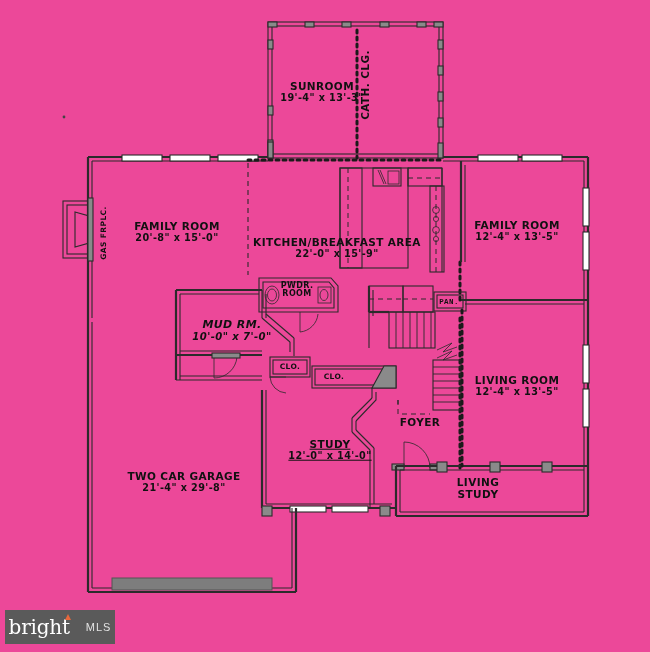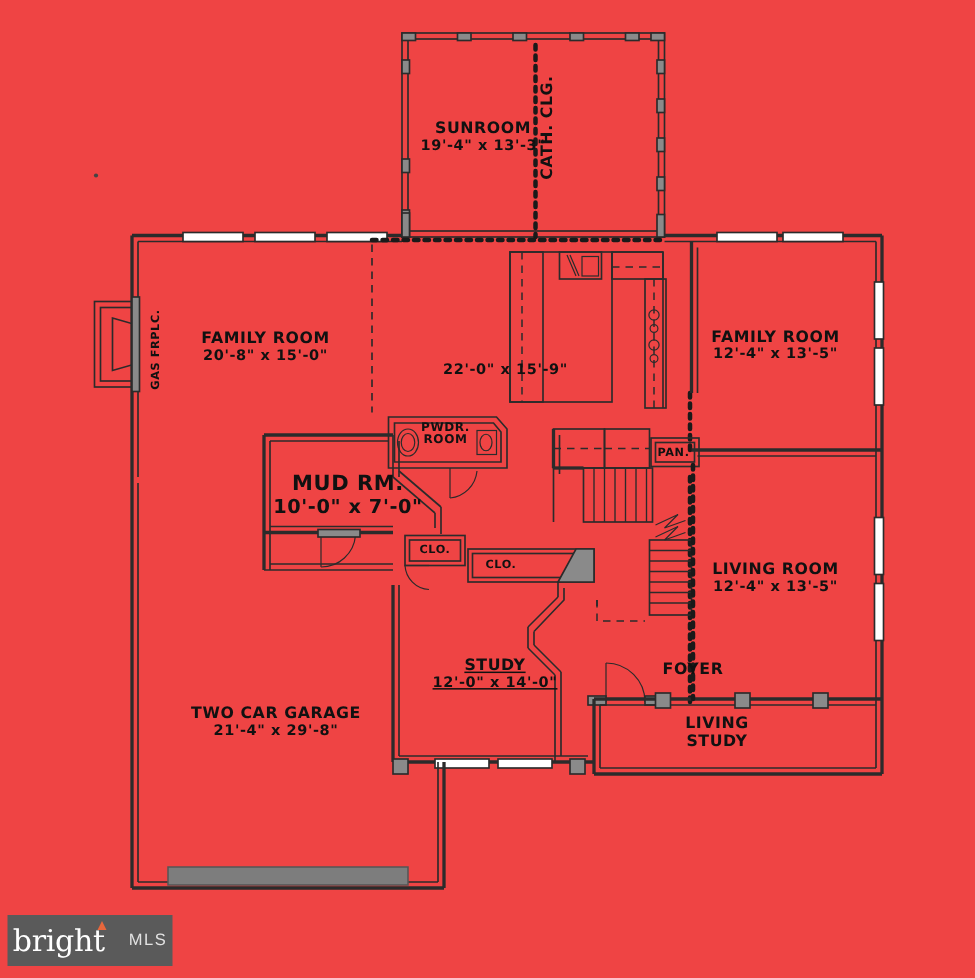--- a/index.html
+++ b/index.html
@@ -5,21 +5,21 @@
   html, body {
     margin: 0;
     padding: 0;
     background: #ffffff;
     font-family: "Liberation Sans", sans-serif;
   }
   #page {
     position: relative;
     width: 650px;
     height: 652px;
-    background: #ef4444;
+    background: #ec4899;
     overflow: hidden;
   }
   #plan-svg {
     position: absolute;
     left: 0;
     top: 0;
     width: 650px;
     height: 652px;
   }
   .room-label {
@@ -30,21 +30,21 @@
     text-align: center;
     white-space: nowrap;
     letter-spacing: 0.4px;
     line-height: 1.12;
     transform: translate(-50%, -50%);
     pointer-events: none;
   }
   .room-name { display: block; }
   .room-dims { display: block; font-size: 0.92em; }
   .lbl-md { font-size: 10.5px; }
-  .lbl-sm { font-size: 14px; }
+  .lbl-sm { font-size: 11px; font-style: italic; }
   .lbl-xs { font-size: 8px; }
   .lbl-tiny { font-size: 7.5px; }
   .rot-90 { transform: translate(-50%, -50%) rotate(-90deg); }
 
   
   #watermark {
     position: absolute;
     left: 5px;
     bottom: 8px;
     width: 110px;
@@ -391,20 +391,21 @@
       <span class="room-name">SUNROOM</span>
       <span class="room-dims">19'-4" x 13'-3"</span>
     </div>
 
     <div class="room-label lbl-md" style="left:177px; top:232px;">
       <span class="room-name">FAMILY ROOM</span>
       <span class="room-dims">20'-8" x 15'-0"</span>
     </div>
 
     <div class="room-label lbl-md" style="left:337px; top:248px;">
+      <span class="room-name">KITCHEN/BREAKFAST AREA</span>
       <span class="room-dims">22'-0" x 15'-9"</span>
     </div>
 
     <div class="room-label lbl-md" style="left:517px; top:231px;">
       <span class="room-name">FAMILY ROOM</span>
       <span class="room-dims">12'-4" x 13'-5"</span>
     </div>
 
     <div class="room-label lbl-md" style="left:517px; top:386px;">
       <span class="room-name">LIVING ROOM</span>
@@ -424,25 +425,25 @@
     <div class="room-label lbl-md" style="left:184px; top:482px;">
       <span class="room-name">TWO CAR GARAGE</span>
       <span class="room-dims">21'-4" x 29'-8"</span>
     </div>
 
     <div class="room-label lbl-xs" style="left:297px; top:290px; line-height:1.05;">
       <span class="room-name">PWDR.</span>
       <span class="room-name">ROOM</span>
     </div>
 
-    <div class="room-label lbl-md" style="left:420px; top:447px;margin-left:42px;">
+    <div class="room-label lbl-md" style="left:420px; top:423px;">
       <span class="room-name">FOYER</span>
     </div>
 
-    <div class="room-label lbl-tiny" style="left:449px; top:302px;">
+    <div class="room-label lbl-tiny" style="left:449px; top:302px;font-family:Liberation Mono, monospace;">
       <span class="room-name">PAN.</span>
     </div>
 
     <div class="room-label lbl-tiny" style="left:290px; top:367px;">
       <span class="room-name">CLO.</span>
     </div>
 
     <div class="room-label lbl-tiny" style="left:334px; top:377px;">
       <span class="room-name">CLO.</span>
     </div>

